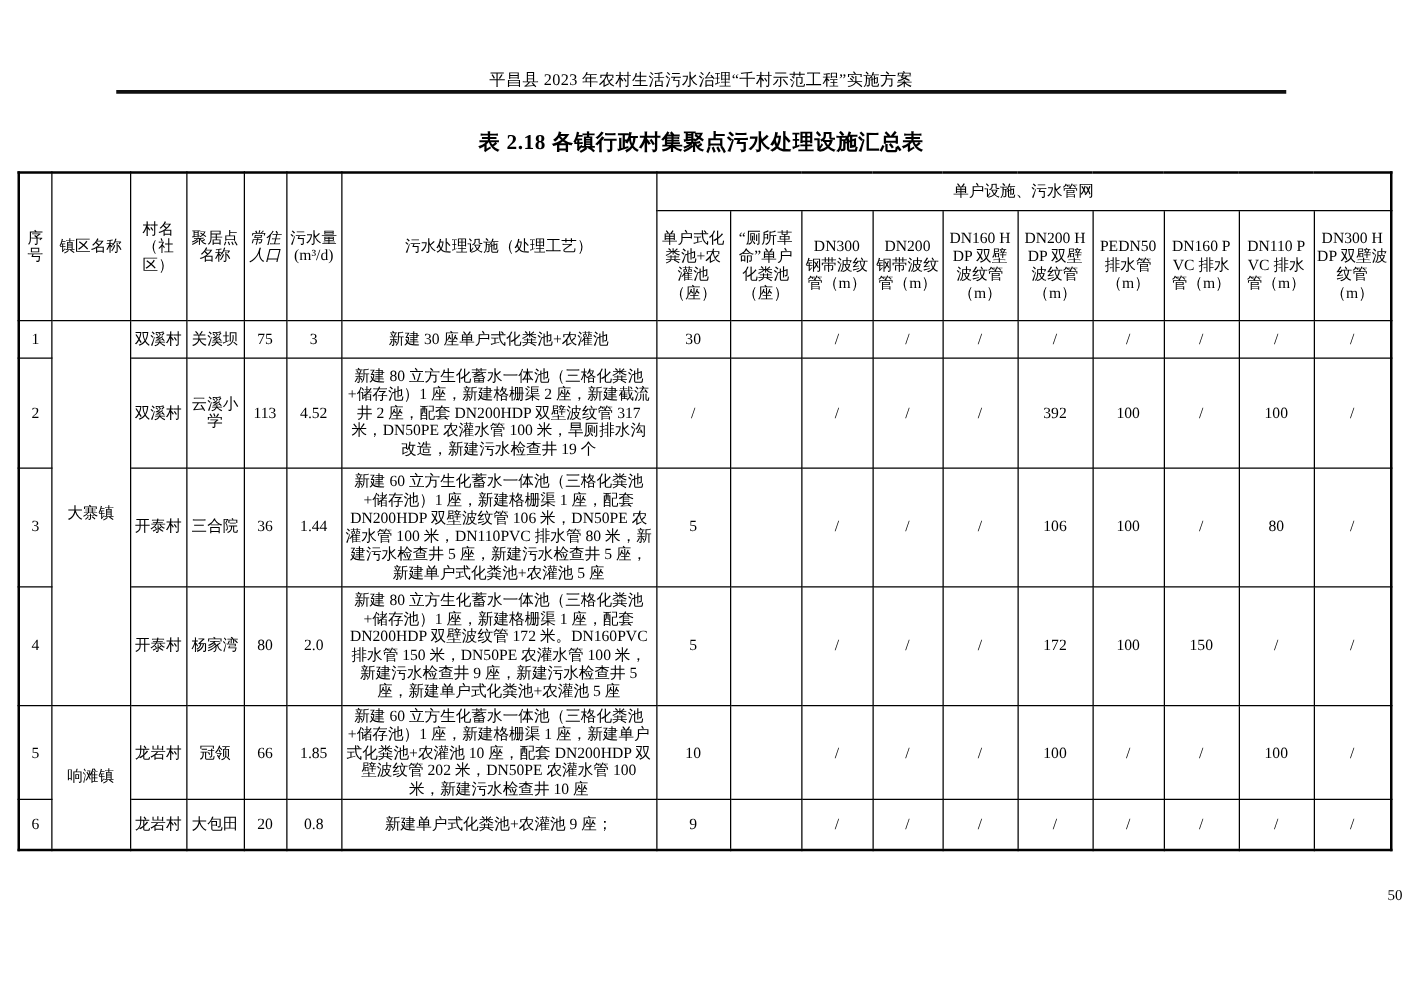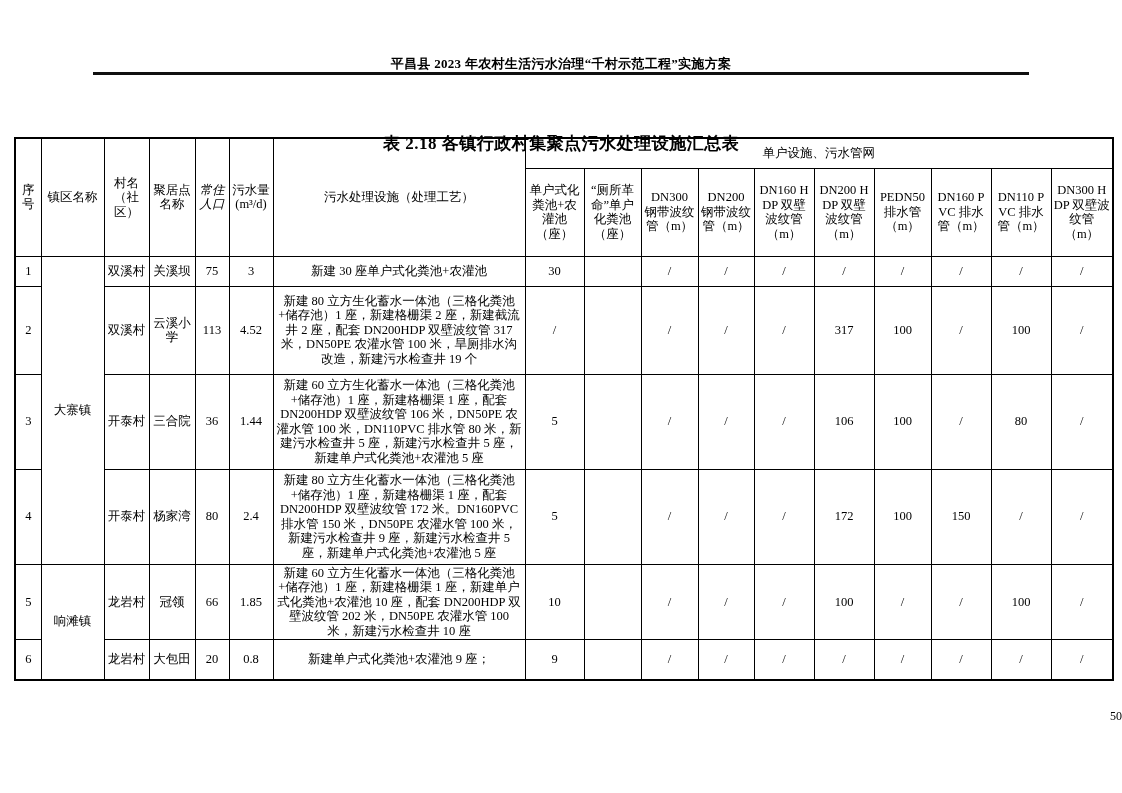--- a/index.html
+++ b/index.html
@@ -3,28 +3,28 @@
 <meta charset="utf-8">
 <style>
   html,body{margin:0;padding:0;}
   body{
     width:1122px;height:793px;background:#ffffff;color:#000;
     font-family:"Liberation Serif","DejaVu Serif",serif;
     position:relative;overflow:hidden;
   }
   .doc-header{
     position:absolute;top:55px;left:0;width:1122px;
-    text-align:center;font-size:13px;letter-spacing:0.3px;font-weight:bold;
+    text-align:center;font-size:13px;letter-spacing:0.3px;
   }
   .header-rule{
     position:absolute;top:72px;left:93px;width:936px;height:2.5px;background:#101010;
   }
   .table-title{
     position:absolute;top:102px;left:0;width:1122px;
-    text-align:center;font-weight:700;font-size:17px;letter-spacing:0.5px;margin-top:30px;
+    text-align:center;font-weight:700;font-size:17px;letter-spacing:0.5px;
   }
   table.summary{
     position:absolute;top:137px;left:14px;width:1098px;
     border-collapse:collapse;table-layout:fixed;
     border:2px solid #000;
   }
   table.summary td{
     border:1px solid #000;
     text-align:center;vertical-align:middle;
     font-size:12.5px;line-height:1.16;
@@ -121,21 +121,21 @@
       <td>双溪村</td>
       <td>云溪小学</td>
       <td>113</td>
       <td>4.52</td>
       <td class="desc">新建 80 立方生化蓄水一体池（三格化粪池+储存池）1 座，新建格栅渠 2 座，新建截流井 2 座，配套 DN200HDP 双壁波纹管 317 米，DN50PE 农灌水管 100 米，旱厕排水沟改造，新建污水检查井 19 个</td>
       <td>/</td>
       <td></td>
       <td>/</td>
       <td>/</td>
       <td>/</td>
-      <td>317</td>
+      <td>392</td>
       <td>100</td>
       <td>/</td>
       <td>100</td>
       <td>/</td>
     </tr>
 
     <tr class="r3">
       <td>3</td>
       <td>开泰村</td>
       <td>三合院</td>
@@ -152,21 +152,21 @@
       <td>/</td>
       <td>80</td>
       <td>/</td>
     </tr>
 
     <tr class="r4">
       <td>4</td>
       <td>开泰村</td>
       <td>杨家湾</td>
       <td>80</td>
-      <td>2.4</td>
+      <td>2.0</td>
       <td class="desc">新建 80 立方生化蓄水一体池（三格化粪池+储存池）1 座，新建格栅渠 1 座，配套 DN200HDP 双壁波纹管 172 米。DN160PVC 排水管 150 米，DN50PE 农灌水管 100 米，新建污水检查井 9 座，新建污水检查井 5 座，新建单户式化粪池+农灌池 5 座</td>
       <td>5</td>
       <td></td>
       <td>/</td>
       <td>/</td>
       <td>/</td>
       <td>172</td>
       <td>100</td>
       <td>150</td>
       <td>/</td>

